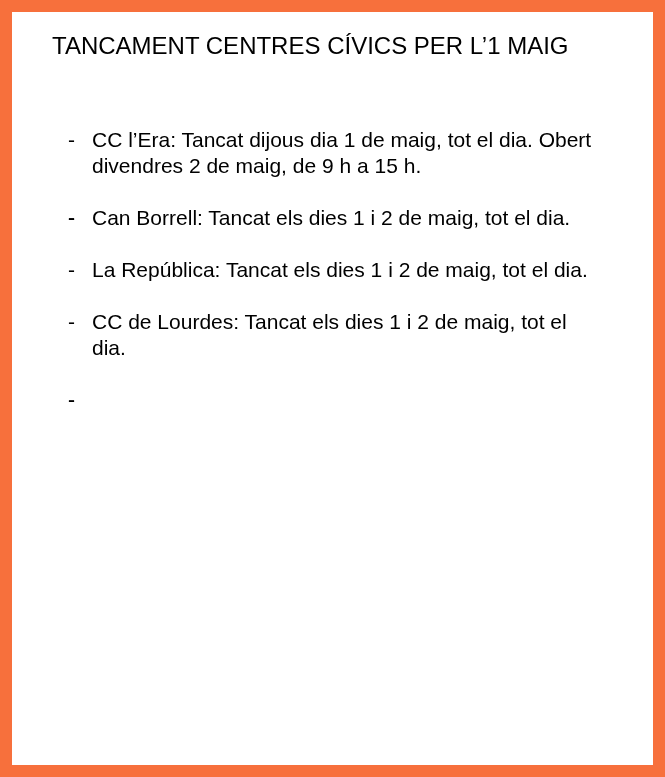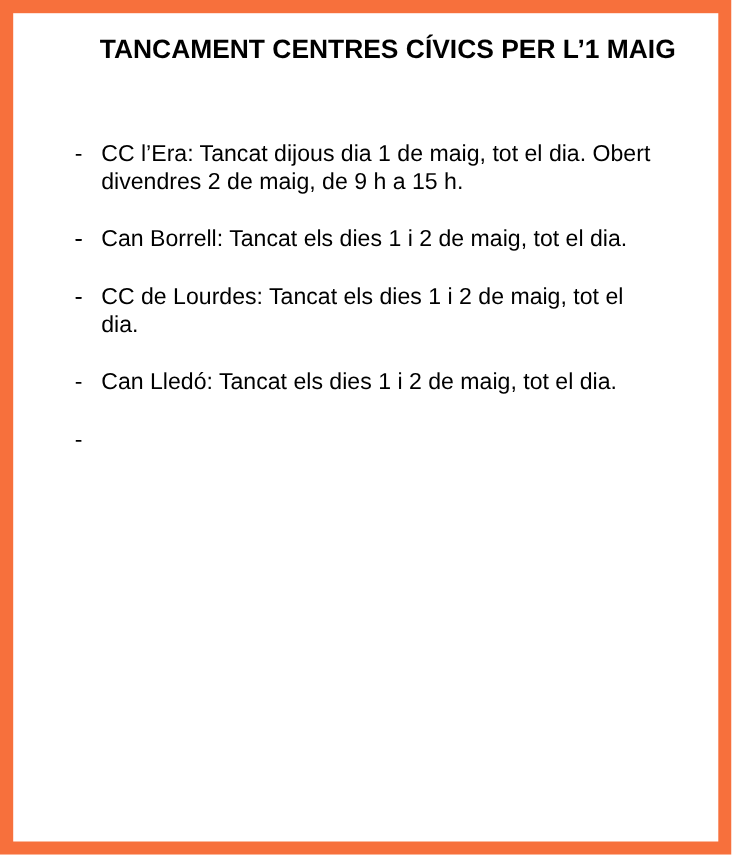--- a/index.html
+++ b/index.html
@@ -19,25 +19,24 @@
     overflow: hidden;
   }
 
   .content {
     padding: 20px 0 0 40px; 
   }
 
   .doc-title {
     font-size: 24px;
     line-height: 1.2;
-    font-weight: bold;
+    font-weight: normal;
     color: var(--text-color, #000);
     letter-spacing: 0;
     white-space: nowrap;
-    text-align: center;
   }
 
   .closure-list {
     list-style: none;
     margin-top: 66px;        
   }
 
   .closure-item {
     position: relative;
     padding-left: 40px;      
@@ -61,20 +60,20 @@
 <div class="page">
   <div class="content">
 
     <h1 class="doc-title">TANCAMENT CENTRES CÍVICS PER L’1 MAIG</h1>
 
     <ul class="closure-list">
         <li class="closure-item"><span class="dash">-</span><span class="item-text">CC l’Era: Tancat dijous dia 1 de maig, tot el dia. Obert divendres 2 de maig, de 9 h a 15 h.</span></li>
         <li class="closure-item"><span class="dash">-</span></li>
         <li class="closure-item"><span class="dash">-</span></li>
         <li class="closure-item"><span class="dash">-</span><span class="item-text">Can Borrell: Tancat els dies 1 i 2 de maig, tot el dia.</span></li>
+        <li class="closure-item"><span class="dash">-</span><span class="item-text">La República: Tancat els dies 1 i 2 de maig, tot el dia.</span></li>
+        <li class="closure-item"><span class="dash">-</span><span class="item-text">CC de Lourdes: Tancat els dies 1 i 2 de maig, tot el dia.</span></li>
         <li class="closure-item"><span class="dash">-</span></li>
-        <li class="closure-item"><span class="dash">-</span><span class="item-text">CC de Lourdes: Tancat els dies 1 i 2 de maig, tot el dia.</span></li>
-        <li class="closure-item"><span class="dash">-</span><span class="item-text">Can Lledó: Tancat els dies 1 i 2 de maig, tot el dia.</span></li>
         <li class="closure-item"><span class="dash">-</span></li>
       </ul>
 
   </div>
 </div>
 
 </body></html>

